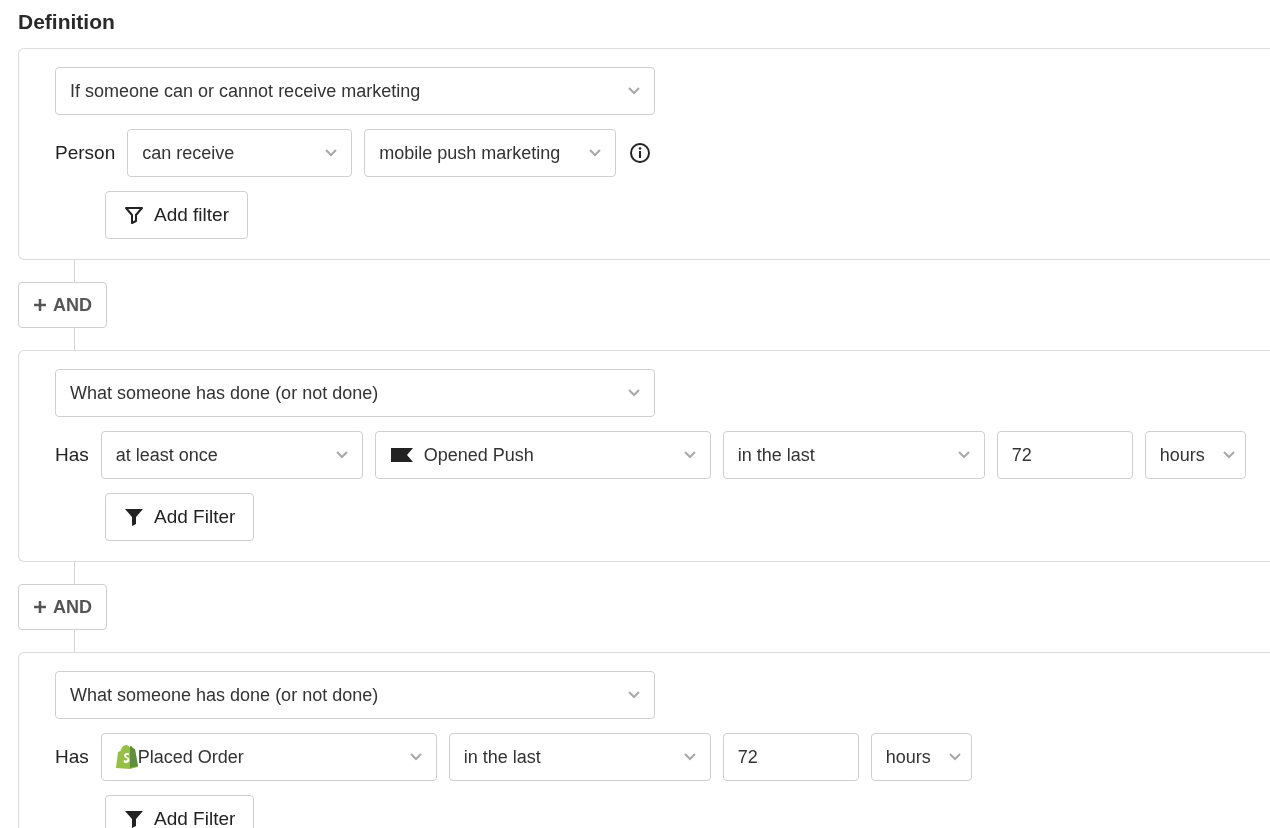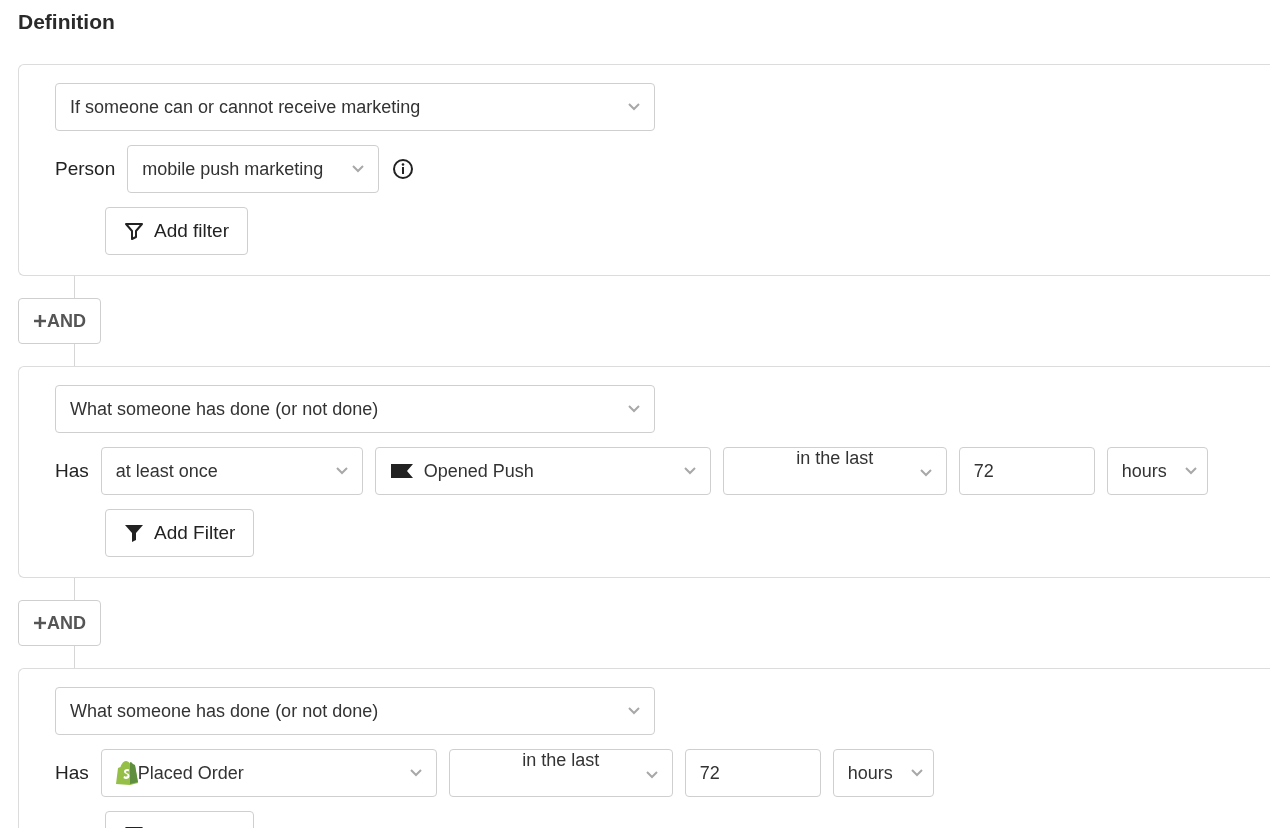--- a/index.html
+++ b/index.html
@@ -7,21 +7,21 @@
       font-family: -apple-system, BlinkMacSystemFont, "Segoe UI", Helvetica, Arial, sans-serif;
       background: #fff;
       color: #222;
       padding: 10px 0 20px 18px;
       font-size: 18px;
     }
     .section-title {
       font-size: 21px;
       font-weight: 600;
       color: #2a2a2a;
-      margin-bottom: 30px;
+      margin-bottom: 14px;
     }
     .condition-box {
       border: 1px solid #dcdcdc;
       border-right: none;
       border-radius: 6px 0 0 6px;
       padding: 18px 20px 20px 36px;
       background: #fff;
       margin-left: 0;
     }
     .select {
@@ -40,21 +40,21 @@
     .select .caret {
       margin-left: auto;
       padding-left: 18px;
       color: #a8a8a8;
     }
     .select-wide { width: 600px; }
     .select-med  { width: 225px; }
     .select-channel { width: 252px; justify-content: center; }
     .select-event { width: 336px; }
     .select-freq { width: 262px; }
-    .select-range { width: 224px; flex-direction: column; }
+    .select-range { width: 262px; }
     .input-num {
       height: 48px;
       width: 136px;
       border: 1px solid #cfcfcf;
       border-radius: 4px;
       padding: 0 14px;
       font-size: 18px;
       color: #333;
       background: #fff;
     }
@@ -81,20 +81,21 @@
       background: #fff;
       padding: 0 18px;
       font-size: 19px;
       font-weight: 400;
       color: #222;
       cursor: pointer;
     }
     .and-pill {
       display: inline-flex;
       align-items: center;
+      gap: 6px;
       height: 46px;
       border: 1px solid #cfcfcf;
       border-radius: 4px;
       background: #fff;
       padding: 0 14px;
       font-size: 18px;
       font-weight: 700;
       color: #555;
       cursor: pointer;
       margin-left: 0;
@@ -143,20 +144,28 @@
       <span>If someone can or cannot receive marketing</span>
       <span class="caret">
         <svg class="icon-svg" width="12" height="8" viewBox="0 0 12 8">
             <path d="M1 1l5 5 5-5" stroke="#a8a8a8" stroke-width="2" fill="none"></path>
           </svg>
       </span>
     </div>
   </div>
   <div class="row">
     <span class="label">Person</span>
+    <div class="select select-med">
+      <span>can receive</span>
+      <span class="caret">
+        <svg class="icon-svg" width="12" height="8" viewBox="0 0 12 8">
+            <path d="M1 1l5 5 5-5" stroke="#a8a8a8" stroke-width="2" fill="none"></path>
+          </svg>
+      </span>
+    </div>
     <div class="select select-channel">
       <span>mobile push marketing</span>
       <span class="caret">
         <svg class="icon-svg" width="12" height="8" viewBox="0 0 12 8">
             <path d="M1 1l5 5 5-5" stroke="#a8a8a8" stroke-width="2" fill="none"></path>
           </svg>
       </span>
     </div>
     <span class="info-icon">
       <svg class="icon-svg" width="22" height="22" viewBox="0 0 22 22">

